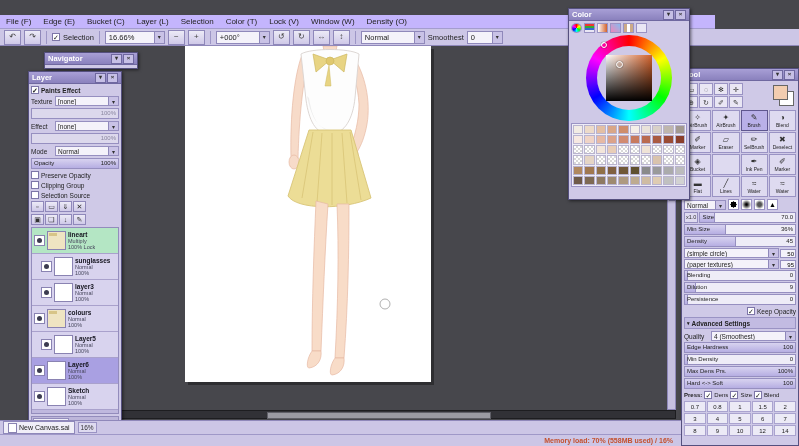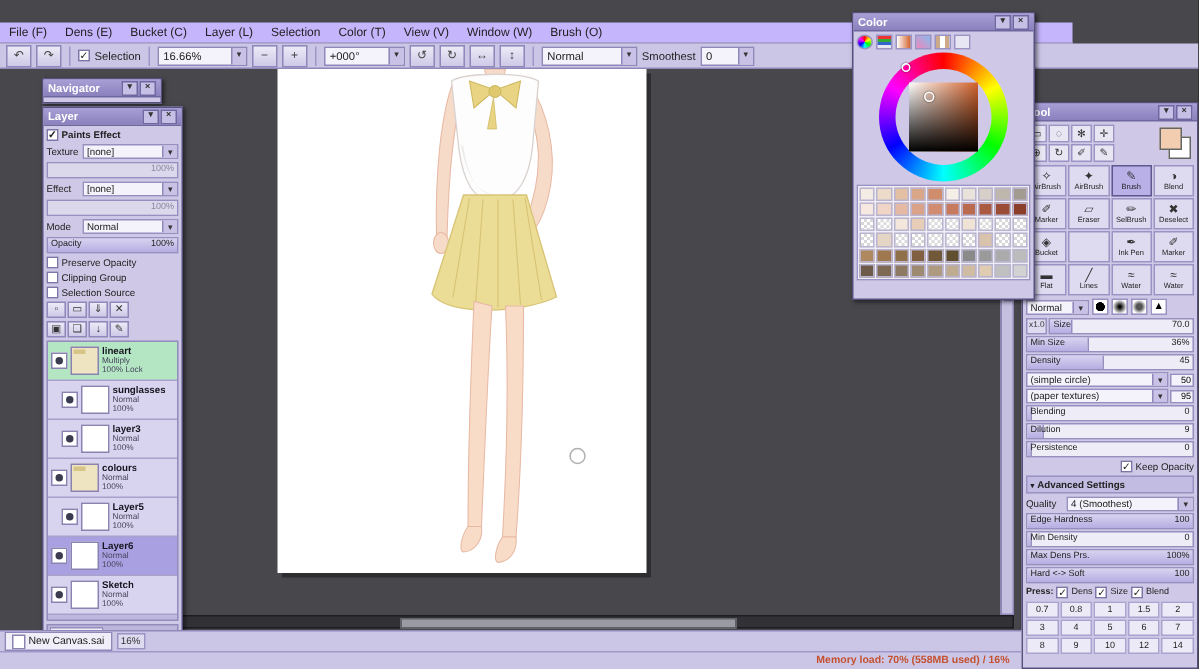--- a/index.html
+++ b/index.html
@@ -137,28 +137,28 @@
   .mem{margin-left:auto;font-size:7px;font-weight:bold;color:#c4502e;padding-right:4px;white-space:nowrap;}
 </style>
 </head>
 <body>
 
 <div class="app">
 
 
   <div class="menubar">
       <span class="mitem">File (F)</span>
-      <span class="mitem">Dens (E)</span>
+      <span class="mitem">Edge (E)</span>
       <span class="mitem">Bucket (C)</span>
       <span class="mitem">Layer (L)</span>
       <span class="mitem">Selection</span>
       <span class="mitem">Color (T)</span>
-      <span class="mitem">View (V)</span>
+      <span class="mitem">Lock (V)</span>
       <span class="mitem">Window (W)</span>
-      <span class="mitem">Brush (O)</span>
+      <span class="mitem">Density (O)</span>
     </div>
 
   <div class="toolbar">
     <span class="tbtn">↶</span>
     <span class="tbtn">↷</span>
     <span class="tsep"></span>
     <span class="cb on"></span>
     <span class="tlabel">Selection</span>
     <span class="tsep"></span>
     <span class="tfield dd" style="width:44px">16.66%</span>
@@ -208,21 +208,21 @@
     </svg>
   </div>
 
   <div class="hscroll">
       <div class="hthumb"></div>
     </div>
   <div class="vscroll">
       <div class="vthumb"></div>
     </div>
 
-  <div class="panel" style="left:28px;top:52px;width:80px;height:17px;">
+  <div class="panel" style="left:44px;top:52px;width:94px;height:17px;">
     <div class="ph">
       <span>Navigator</span>
       <span class="sp">
           <span class="phb min"></span>
           <span class="phb cls"></span>
         </span>
     </div>
   </div>
 
   <div class="panel" style="left:568px;top:8px;width:122px;height:192px;z-index:30;">

